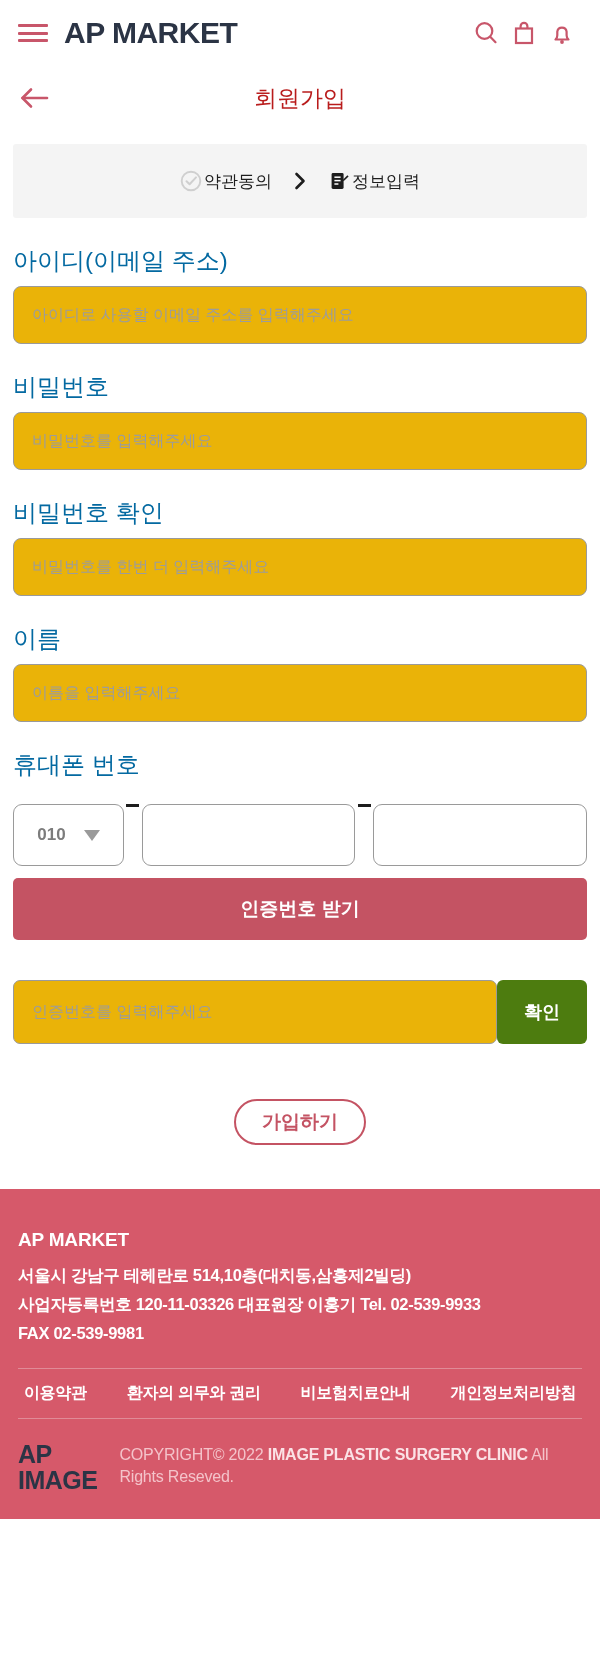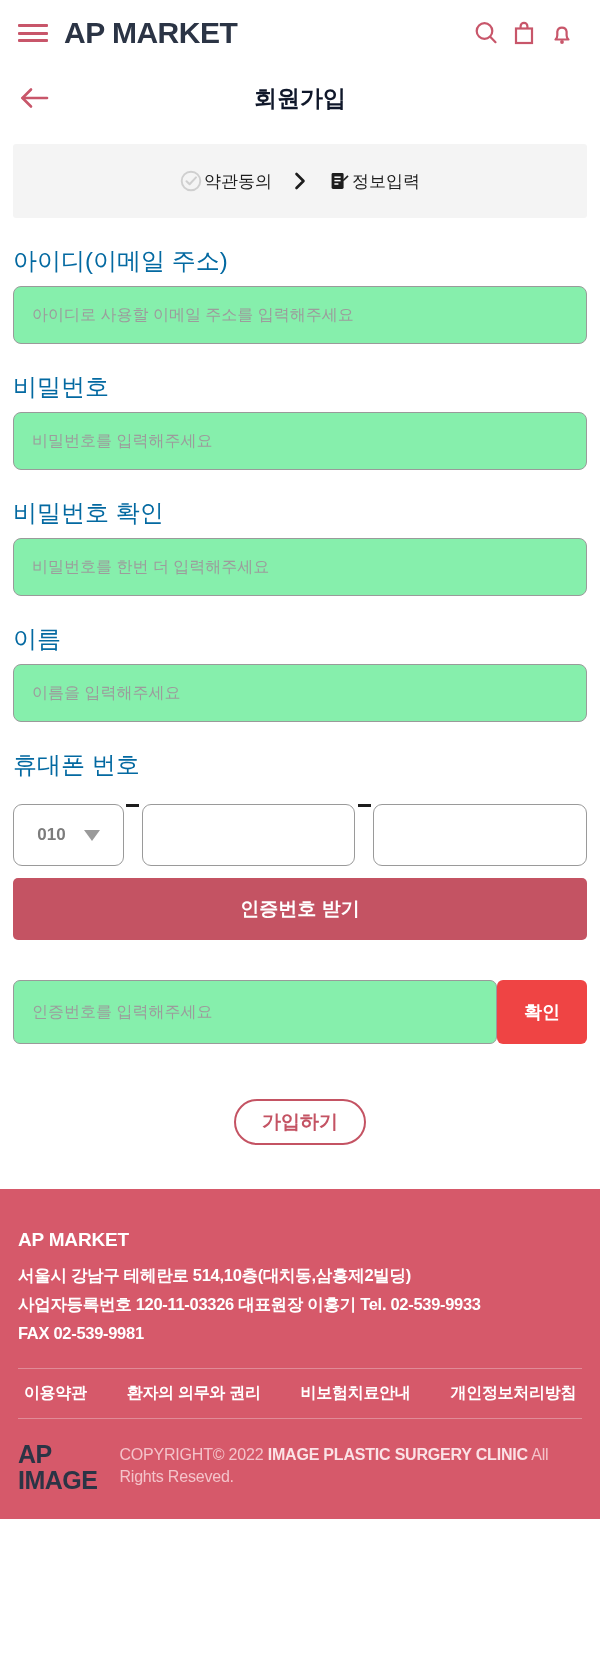--- a/index.html
+++ b/index.html
@@ -52,22 +52,22 @@
     align-items: center;
     position: relative;
     padding: 0 20px;
   }
   .back-arrow { width: 30px; height: 24px; display: block; cursor: pointer; }
   .page-title {
     position: absolute;
     left: 0; right: 0;
     text-align: center;
     font-size: 23px;
-    font-weight: 700;
-    color: #0f172a;
+    font-weight: 400;
+    color: #b91c1c;
     pointer-events: none;
   }
 
   
   .stepper {
     margin: 14px 13px 0 13px;
     height: 74px;
     background: #f4f4f4;
     border-radius: 3px;
     display: flex;
@@ -88,21 +88,21 @@
     font-weight: 400;
     color: #0369a1;
     margin-bottom: 9px;
     display: block;
   }
   .text-input {
     width: 100%;
     height: 58px;
     border: 1px solid #9a9a9a;
     border-radius: 8px;
-    background: #86efac;
+    background: #eab308;
     padding: 0 18px;
     font-size: 16px;
     font-family: "Liberation Sans", "DejaVu Sans", sans-serif;
     color: #333;
     outline: none;
   }
   .text-input::placeholder { color: #9c9c9c; }
 
   
   .phone-row {
@@ -175,21 +175,21 @@
 
   .verify-row {
     display: flex;
     gap: 0;
     margin-top: 40px;
     align-items: stretch;
   }
   .verify-row .text-input { flex: 1 1 auto; height: 64px; border-radius: 7px; }
   .verify-btn {
     width: 108px;
-    background: #ef4444;
+    background: #4d7c0f;
     border: none;
     border-radius: 6px;
     color: #fff;
     font-size: 18px;
     font-weight: 700;
     font-family: "Liberation Sans", "DejaVu Sans", sans-serif;
     cursor: pointer;
   }
 
   .submit-wrap {

